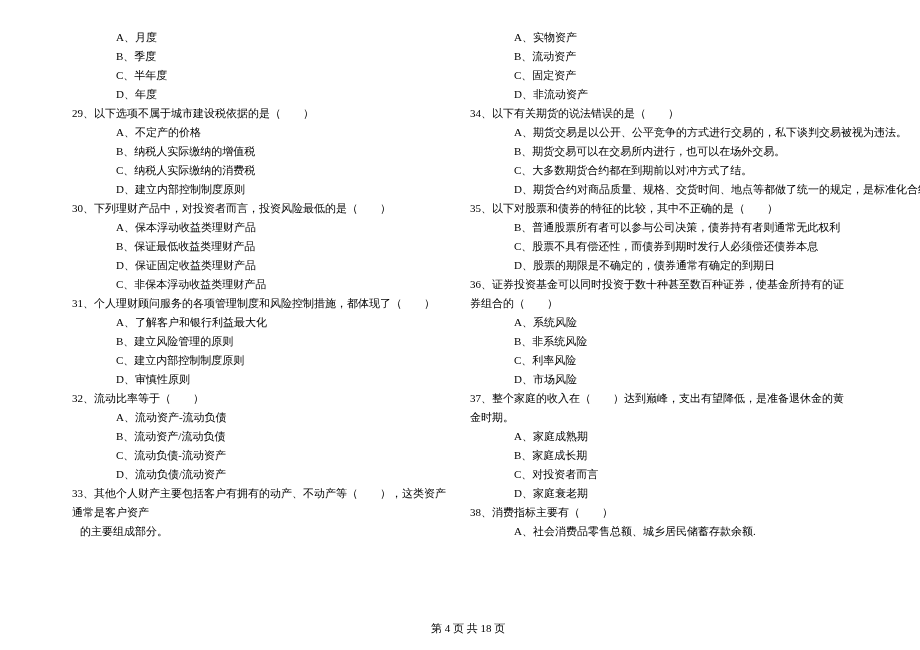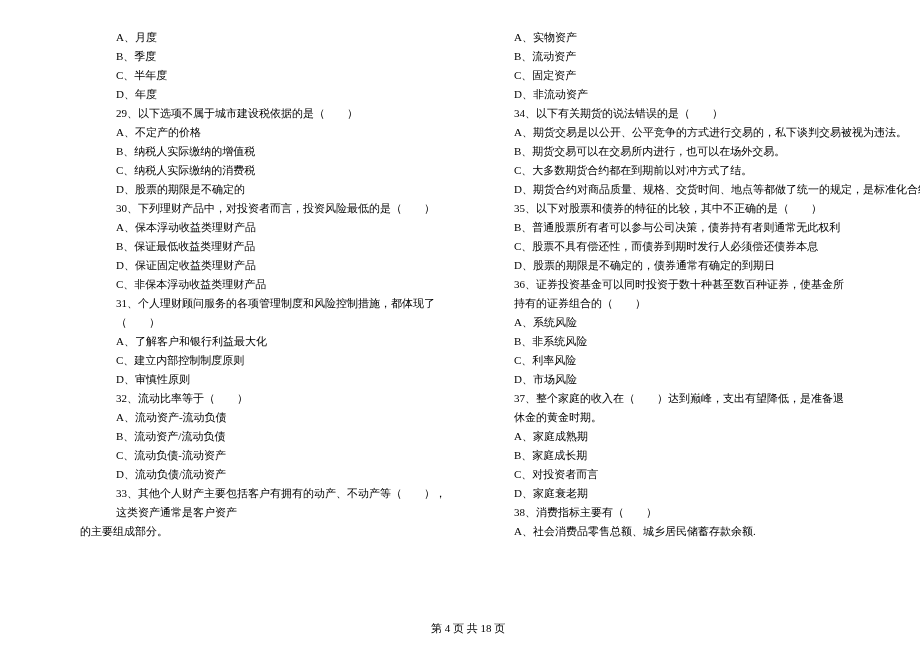--- a/index.html
+++ b/index.html
@@ -22,21 +22,20 @@
       min-width: 0;
     }
     .option {
       padding-left: 44px;
       line-height: 19px;
       white-space: nowrap;
     }
     .question {
       padding-left: 0;
       line-height: 19px;
-      margin-left: 44px;
     }
     .question-cont {
       padding-left: 8px;
       line-height: 19px;
     }
     .footer {
       position: absolute;
       bottom: 14px;
       left: 16px;
       right: 0;
@@ -51,30 +50,31 @@
   <div class="col">
     <div class="option">A、月度</div>
     <div class="option">B、季度</div>
     <div class="option">C、半年度</div>
     <div class="option">D、年度</div>
 
     <div class="question">29、以下选项不属于城市建设税依据的是（　　）</div>
     <div class="option">A、不定产的价格</div>
     <div class="option">B、纳税人实际缴纳的增值税</div>
     <div class="option">C、纳税人实际缴纳的消费税</div>
-    <div class="option">D、股票的期限是不确定的</div>
+    <div class="option">D、建立内部控制制度原则</div>
 
     <div class="question">30、下列理财产品中，对投资者而言，投资风险最低的是（　　）</div>
     <div class="option">A、保本浮动收益类理财产品</div>
     <div class="option">B、保证最低收益类理财产品</div>
     <div class="option">D、保证固定收益类理财产品</div>
     <div class="option">C、非保本浮动收益类理财产品</div>
 
     <div class="question">31、个人理财顾问服务的各项管理制度和风险控制措施，都体现了（　　）</div>
     <div class="option">A、了解客户和银行利益最大化</div>
+    <div class="option">B、建立风险管理的原则</div>
     <div class="option">C、建立内部控制制度原则</div>
     <div class="option">D、审慎性原则</div>
 
     <div class="question">32、流动比率等于（　　）</div>
     <div class="option">A、流动资产-流动负债</div>
     <div class="option">B、流动资产/流动负债</div>
     <div class="option">C、流动负债-流动资产</div>
     <div class="option">D、流动负债/流动资产</div>
 
     <div class="question">33、其他个人财产主要包括客户有拥有的动产、不动产等（　　），这类资产通常是客户资产</div>

